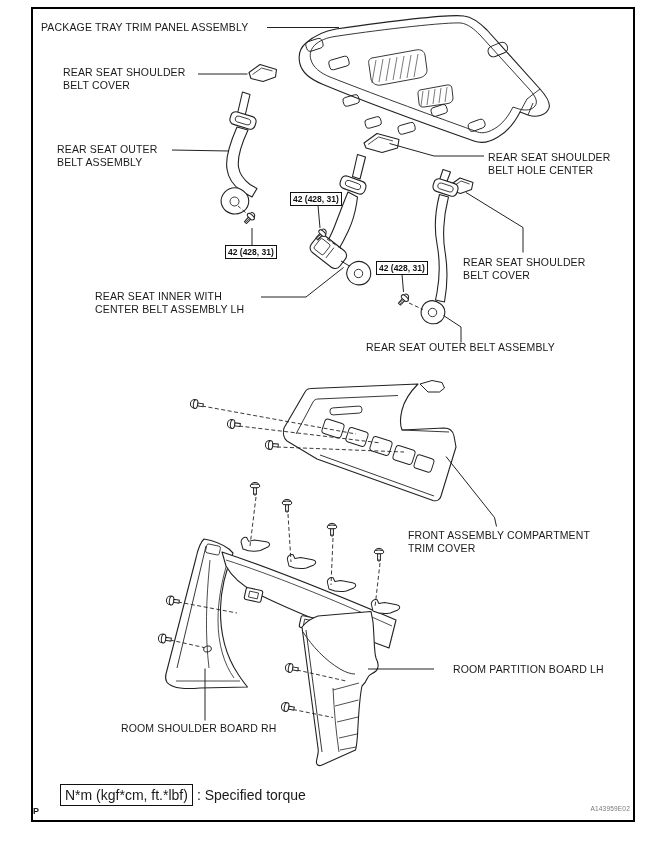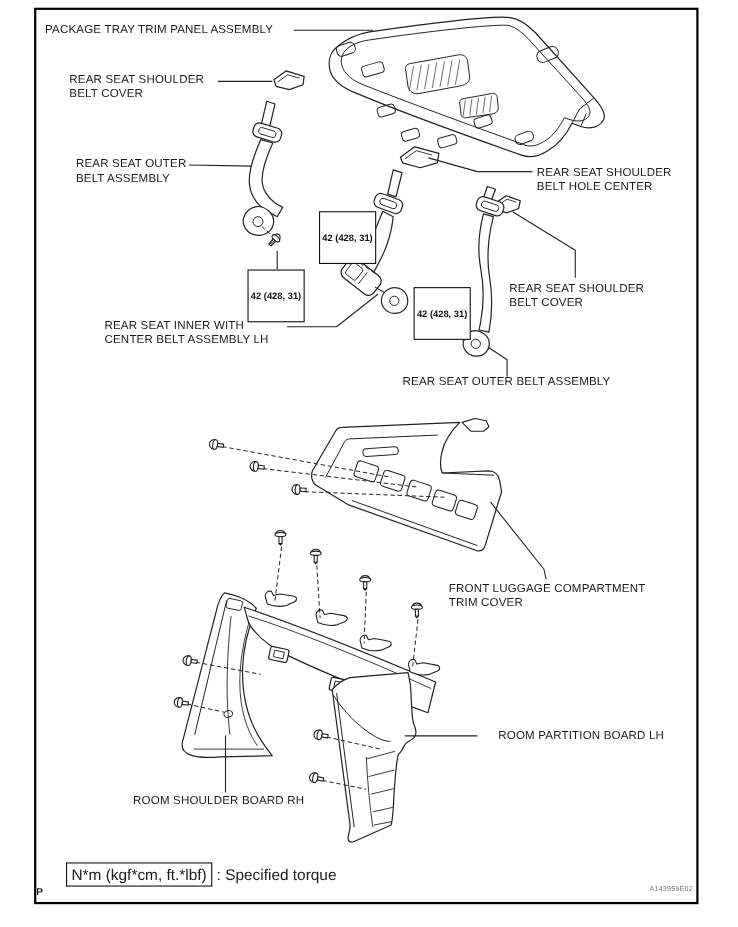--- a/index.html
+++ b/index.html
@@ -5,21 +5,21 @@
   html,body{margin:0;padding:0;background:#fff;}
   #page{position:relative;width:671px;height:843px;background:#fff;overflow:hidden;
         font-family:"Liberation Sans",sans-serif;color:#1a1a1a;}
   #frame{position:absolute;left:31px;top:7px;width:604px;height:815px;
          border:2px solid #000;box-sizing:border-box;}
   svg#art{position:absolute;left:0;top:0;width:671px;height:843px;}
   .label{position:absolute;font-size:10.5px;line-height:13px;letter-spacing:.15px;
          white-space:nowrap;color:#1a1a1a;}
   .label span{display:block;}
   .tq{position:absolute;border:1.2px solid #111;background:#fff;
-      font-size:8.5px;font-weight:bold;line-height:10px;padding:18px 2px;
+      font-size:8.5px;font-weight:bold;line-height:10px;padding:1px 2px;
       white-space:nowrap;color:#111;}
   #legend{position:absolute;left:60px;top:784px;display:flex;align-items:center;
           font-size:14px;color:#1a1a1a;}
   #legend .lbox{border:1.2px solid #111;padding:2px 4px;margin-right:4px;}
   #pageletter{position:absolute;left:33px;top:806px;font-size:9px;font-weight:bold;}
   #figcode{position:absolute;left:560px;top:805px;width:70px;text-align:right;
            font-size:6.5px;color:#777;letter-spacing:.2px;}
 </style>
 </head>
 <body>
@@ -215,41 +215,41 @@
     </g>
   </svg>
 
   <div class="label" style="left:41px;top:21px;">
     <span>PACKAGE TRAY TRIM PANEL ASSEMBLY</span>
   </div>
   <div class="label" style="left:63px;top:66px;">
     <span>REAR SEAT SHOULDER</span>
     <span>BELT COVER</span>
   </div>
-  <div class="label" style="left:57px;top:143px;margin-left:12px;">
+  <div class="label" style="left:57px;top:143px;">
     <span>REAR SEAT OUTER</span>
     <span>BELT ASSEMBLY</span>
   </div>
   <div class="label" style="left:488px;top:151px;">
     <span>REAR SEAT SHOULDER</span>
     <span>BELT HOLE CENTER</span>
   </div>
   <div class="label" style="left:463px;top:256px;">
     <span>REAR SEAT SHOULDER</span>
     <span>BELT COVER</span>
   </div>
   <div class="label" style="left:95px;top:290px;">
     <span>REAR SEAT INNER WITH</span>
     <span>CENTER BELT ASSEMBLY LH</span>
   </div>
   <div class="label" style="left:366px;top:341px;">
     <span>REAR SEAT OUTER BELT ASSEMBLY</span>
   </div>
   <div class="label" style="left:408px;top:529px;">
-    <span>FRONT LUGGAGE COMPARTMENT</span>
+    <span>FRONT ASSEMBLY COMPARTMENT</span>
     <span>TRIM COVER</span>
   </div>
   <div class="label" style="left:437px;top:663px;margin-left:16px;">
     <span>ROOM PARTITION BOARD LH</span>
   </div>
   <div class="label" style="left:121px;top:722px;">
     <span>ROOM SHOULDER BOARD RH</span>
   </div>
 
   <div class="tq" style="left:290px;top:192px;">

